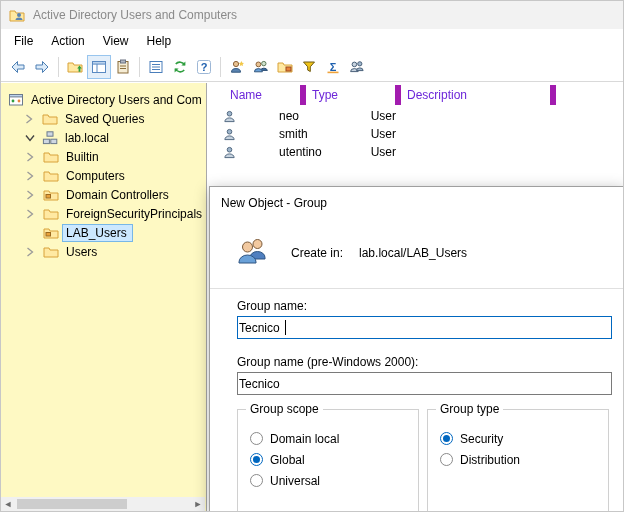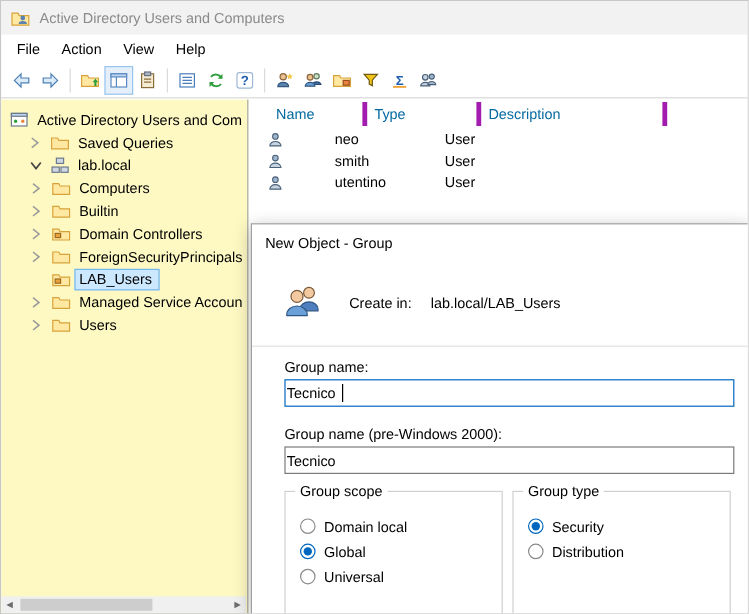--- a/index.html
+++ b/index.html
@@ -32,21 +32,21 @@
   .selwrap { display: inline-flex; align-items: center; padding: 1px 2px 1px 0; border: 1px solid transparent; }
   .selwrap.selected { background: #cce8ff; border: 1px solid #77b7e7; }
   .tlabel { padding: 0 3px; }
 
   .hscrollbar { position: absolute; left: 0; right: 1px; bottom: 0; height: 14px; background: #f0f0f0; }
   .hthumb { position: absolute; left: 16px; top: 2px; width: 110px; height: 10px; background: #cdcdcd; }
   .harrow { position: absolute; top: 0; width: 14px; height: 14px; color: #6d6d6d; font-size: 9px; line-height: 14px; text-align: center; }
 
   .list-pane { position: absolute; top: 82px; left: 207px; right: 0; bottom: 0; background: #fff; }
   .list-header { display: flex; height: 24px; align-items: center; }
-  .hcell { height: 20px; display: flex; align-items: center; border-right: 4px solid #a21caf; padding-left: 6px; color: #0369a1; }
+  .hcell { height: 20px; display: flex; align-items: center; border-right: 6px solid #a21caf; padding-left: 6px; color: #6d28d9; }
   .hcell.c1 { width: 98px; padding-left: 22px; }
   .hcell.c2 { width: 95px; }
   .hcell.c3 { width: 155px; text-align: center; }
   .list-row { display: flex; align-items: center; height: 18px; gap: 36px; }
   .licon { margin-left: 15px; width: 14px; flex: none; display: inline-flex; }
   .cell-name { margin-left: 6px; width: 63px; }
   .cell-type { width: 95px; }
   .cell-desc { width: 150px; }
 
   
@@ -249,37 +249,37 @@
           <svg width="8" height="10" viewBox="0 0 8 10">
             <path d="M1.5 1 L6.5 5 L1.5 9" fill="none" stroke="#9a9a9a" stroke-width="1.3"></path>
           </svg>
         </span>
       <span class="ticon">
           <svg width="16" height="16" viewBox="0 0 16 16">
             <path d="M1 4 h5 l1 2 h8 v7 H1z" fill="#ffe9a2" stroke="#d8a23a"></path>
           </svg>
         </span>
       <span class="selwrap">
+          <span class="tlabel">Builtin</span>
+        </span>
+    </div>
+
+    <div class="tree-item lvl2">
+      <span class="chev">
+          <svg width="8" height="10" viewBox="0 0 8 10">
+            <path d="M1.5 1 L6.5 5 L1.5 9" fill="none" stroke="#9a9a9a" stroke-width="1.3"></path>
+          </svg>
+        </span>
+      <span class="ticon">
+          <svg width="16" height="16" viewBox="0 0 16 16">
+            <path d="M1 4 h5 l1 2 h8 v7 H1z" fill="#ffe9a2" stroke="#d8a23a"></path>
+          </svg>
+        </span>
+      <span class="selwrap">
           <span class="tlabel">Computers</span>
-        </span>
-    </div>
-
-    <div class="tree-item lvl2">
-      <span class="chev">
-          <svg width="8" height="10" viewBox="0 0 8 10">
-            <path d="M1.5 1 L6.5 5 L1.5 9" fill="none" stroke="#9a9a9a" stroke-width="1.3"></path>
-          </svg>
-        </span>
-      <span class="ticon">
-          <svg width="16" height="16" viewBox="0 0 16 16">
-            <path d="M1 4 h5 l1 2 h8 v7 H1z" fill="#ffe9a2" stroke="#d8a23a"></path>
-          </svg>
-        </span>
-      <span class="selwrap">
-          <span class="tlabel">Builtin</span>
         </span>
     </div>
 
     <div class="tree-item lvl2">
       <span class="chev">
           <svg width="8" height="10" viewBox="0 0 8 10">
             <path d="M1.5 1 L6.5 5 L1.5 9" fill="none" stroke="#9a9a9a" stroke-width="1.3"></path>
           </svg>
         </span>
       <span class="ticon">
@@ -315,35 +315,20 @@
           <svg width="16" height="16" viewBox="0 0 16 16">
             <path d="M1 4 h5 l1 2 h8 v7 H1z" fill="#ffe9a2" stroke="#d8a23a"></path>
             <rect x="3" y="7.5" width="4.5" height="3.5" fill="#e8a23c" stroke="#9c6a1f"></rect>
           </svg>
         </span>
       <span class="selwrap selected">
           <span class="tlabel">LAB_Users</span>
         </span>
     </div>
 
-    <div class="tree-item lvl2">
-      <span class="chev">
-          <svg width="8" height="10" viewBox="0 0 8 10">
-            <path d="M1.5 1 L6.5 5 L1.5 9" fill="none" stroke="#9a9a9a" stroke-width="1.3"></path>
-          </svg>
-        </span>
-      <span class="ticon">
-          <svg width="16" height="16" viewBox="0 0 16 16">
-            <path d="M1 4 h5 l1 2 h8 v7 H1z" fill="#ffe9a2" stroke="#d8a23a"></path>
-          </svg>
-        </span>
-      <span class="selwrap">
-          <span class="tlabel">Managed Service Accoun</span>
-        </span>
-    </div>
 
     <div class="tree-item lvl2">
       <span class="chev">
           <svg width="8" height="10" viewBox="0 0 8 10">
             <path d="M1.5 1 L6.5 5 L1.5 9" fill="none" stroke="#9a9a9a" stroke-width="1.3"></path>
           </svg>
         </span>
       <span class="ticon">
           <svg width="16" height="16" viewBox="0 0 16 16">
             <path d="M1 4 h5 l1 2 h8 v7 H1z" fill="#ffe9a2" stroke="#d8a23a"></path>

